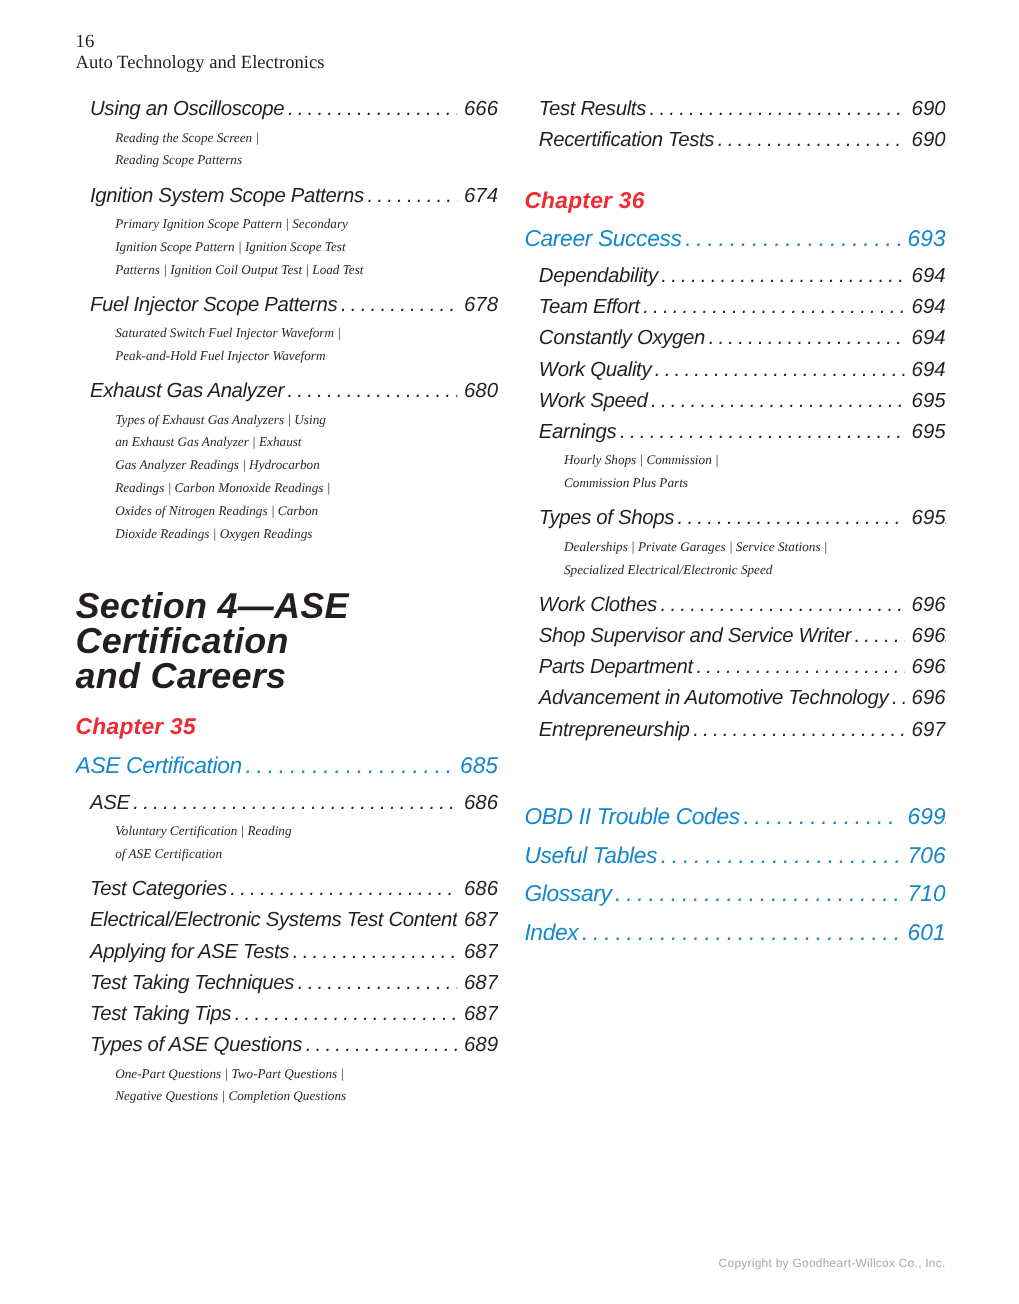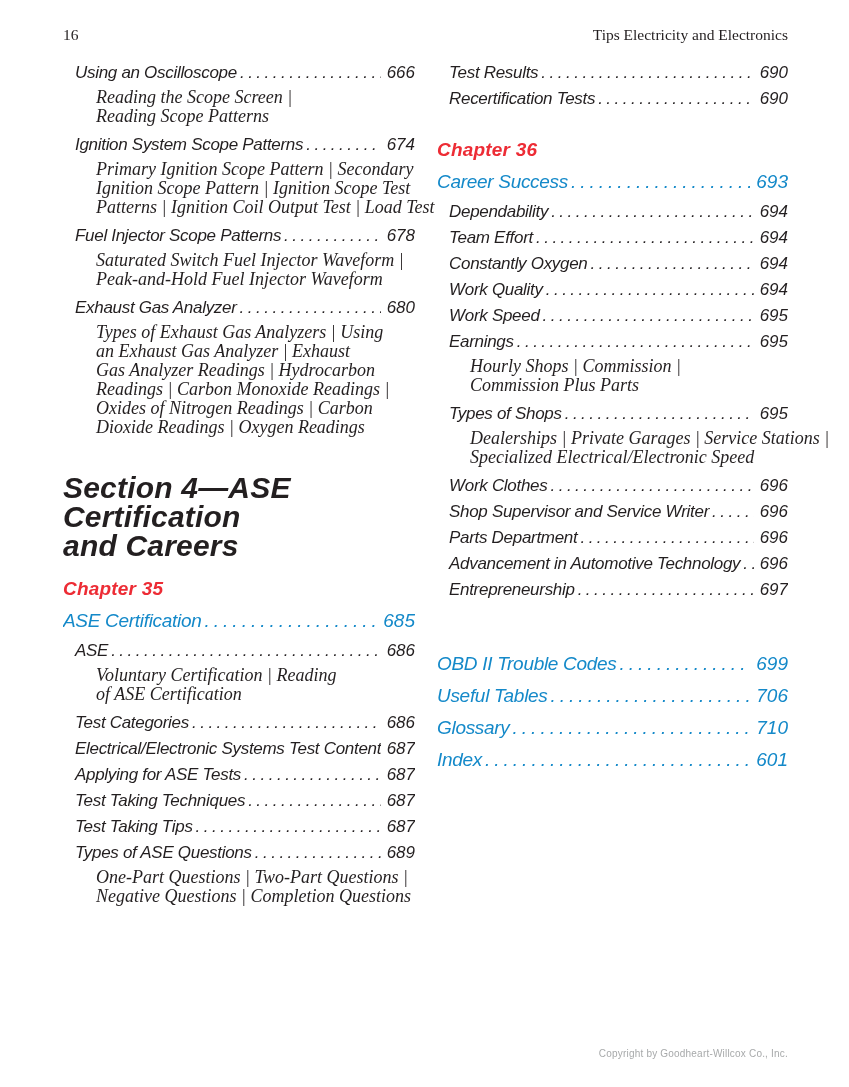--- a/index.html
+++ b/index.html
@@ -1,40 +1,40 @@
 <!DOCTYPE html>
 <html><head>
 <meta charset="utf-8">
 <style>
   html,body{margin:0;padding:0;background:#ffffff;}
   body{width:849px;height:1087px;position:relative;overflow:hidden;
        font-family:"Liberation Sans",sans-serif;color:var(--ink,#231f20);}
   .page{position:absolute;inset:0;background:#fff;}
   .pagehead{display:flex;justify-content:space-between;align-items:baseline;
             padding:26px 61px 0 63px;font-family:"Liberation Serif",serif;
-            font-size:15.5px;line-height:18px;color:var(--ink);}
+            font-size:15.5px;line-height:18px;color:var(--ink);flex-direction:column;}
   .cols{display:flex;gap:22px;padding:16px 61px 0 63px;}
   .col{width:352px;flex:none;font-style:italic;}
   .col.right{width:351px;}
 
   
   .row{position:relative;overflow:hidden;white-space:nowrap;
        font-size:17px;line-height:26px;letter-spacing:-0.3px;color:var(--ink);}
   .row.entry{padding-left:12px;}
   .dots{letter-spacing:3.5px;padding-left:3px;}
   .dots::after{content:"............................................................";}
   .pg{position:absolute;right:0;top:0;background:#fff;padding-left:6px;letter-spacing:0;}
 
   .row.chapter_title{font-size:19px;line-height:28px;color:var(--blue);margin:0 0 3px 0;}
   .row.chapter_title .dots{letter-spacing:4px;}
   .row.backmatter{font-size:19px;line-height:30px;color:var(--blue);margin:2px 0;}
   .row.backmatter .dots{letter-spacing:4px;}
 
   
-  .sub{font-family:"Liberation Serif",serif;font-size:18px;line-height:19px;
+  .sub{font-family:"Liberation Serif",serif;font-size:11px;line-height:19px;
        letter-spacing:0;padding-left:33px;margin:2px 0 6px 0;color:var(--ink);}
   .sub div{white-space:nowrap;}
 
   
   h2.section{font-size:30px;line-height:29px;font-weight:bold;margin:36px 0 17px 0;
              letter-spacing:0.2px;color:var(--ink);}
   
   .chapter{font-size:19px;line-height:24px;font-weight:bold;color:var(--red);
            margin:7px 0 6px 0;letter-spacing:0.2px;}
   .chaptop{margin-top:26px;}
@@ -42,21 +42,21 @@
 
   .copyright{position:absolute;right:61px;bottom:28px;font-size:10px;
              color:var(--gray);letter-spacing:0.2px;}
 </style>
 </head>
 <body style="--ink: #231f20; --red: #ed2c35; --blue: #1489c9; --gray: #a7a9aa;">
 
 <div class="page">
   <div class="pagehead">
     <span>16</span>
-    <span>Tips Electricity and Electronics</span>
+    <span>Auto Technology and Electronics</span>
   </div>
   <div class="cols">
     <div class="col left" id="col-left">
         <div class="row entry"><span class="lbl">Using an Oscilloscope</span><span class="dots"></span><span class="pg">666</span></div>
         <div class="sub">
           <div>Reading the Scope Screen |</div>
           <div>Reading Scope Patterns</div>
         </div>
         <div class="row entry"><span class="lbl">Ignition System Scope Patterns</span><span class="dots"></span><span class="pg">674</span></div>
         <div class="sub">

